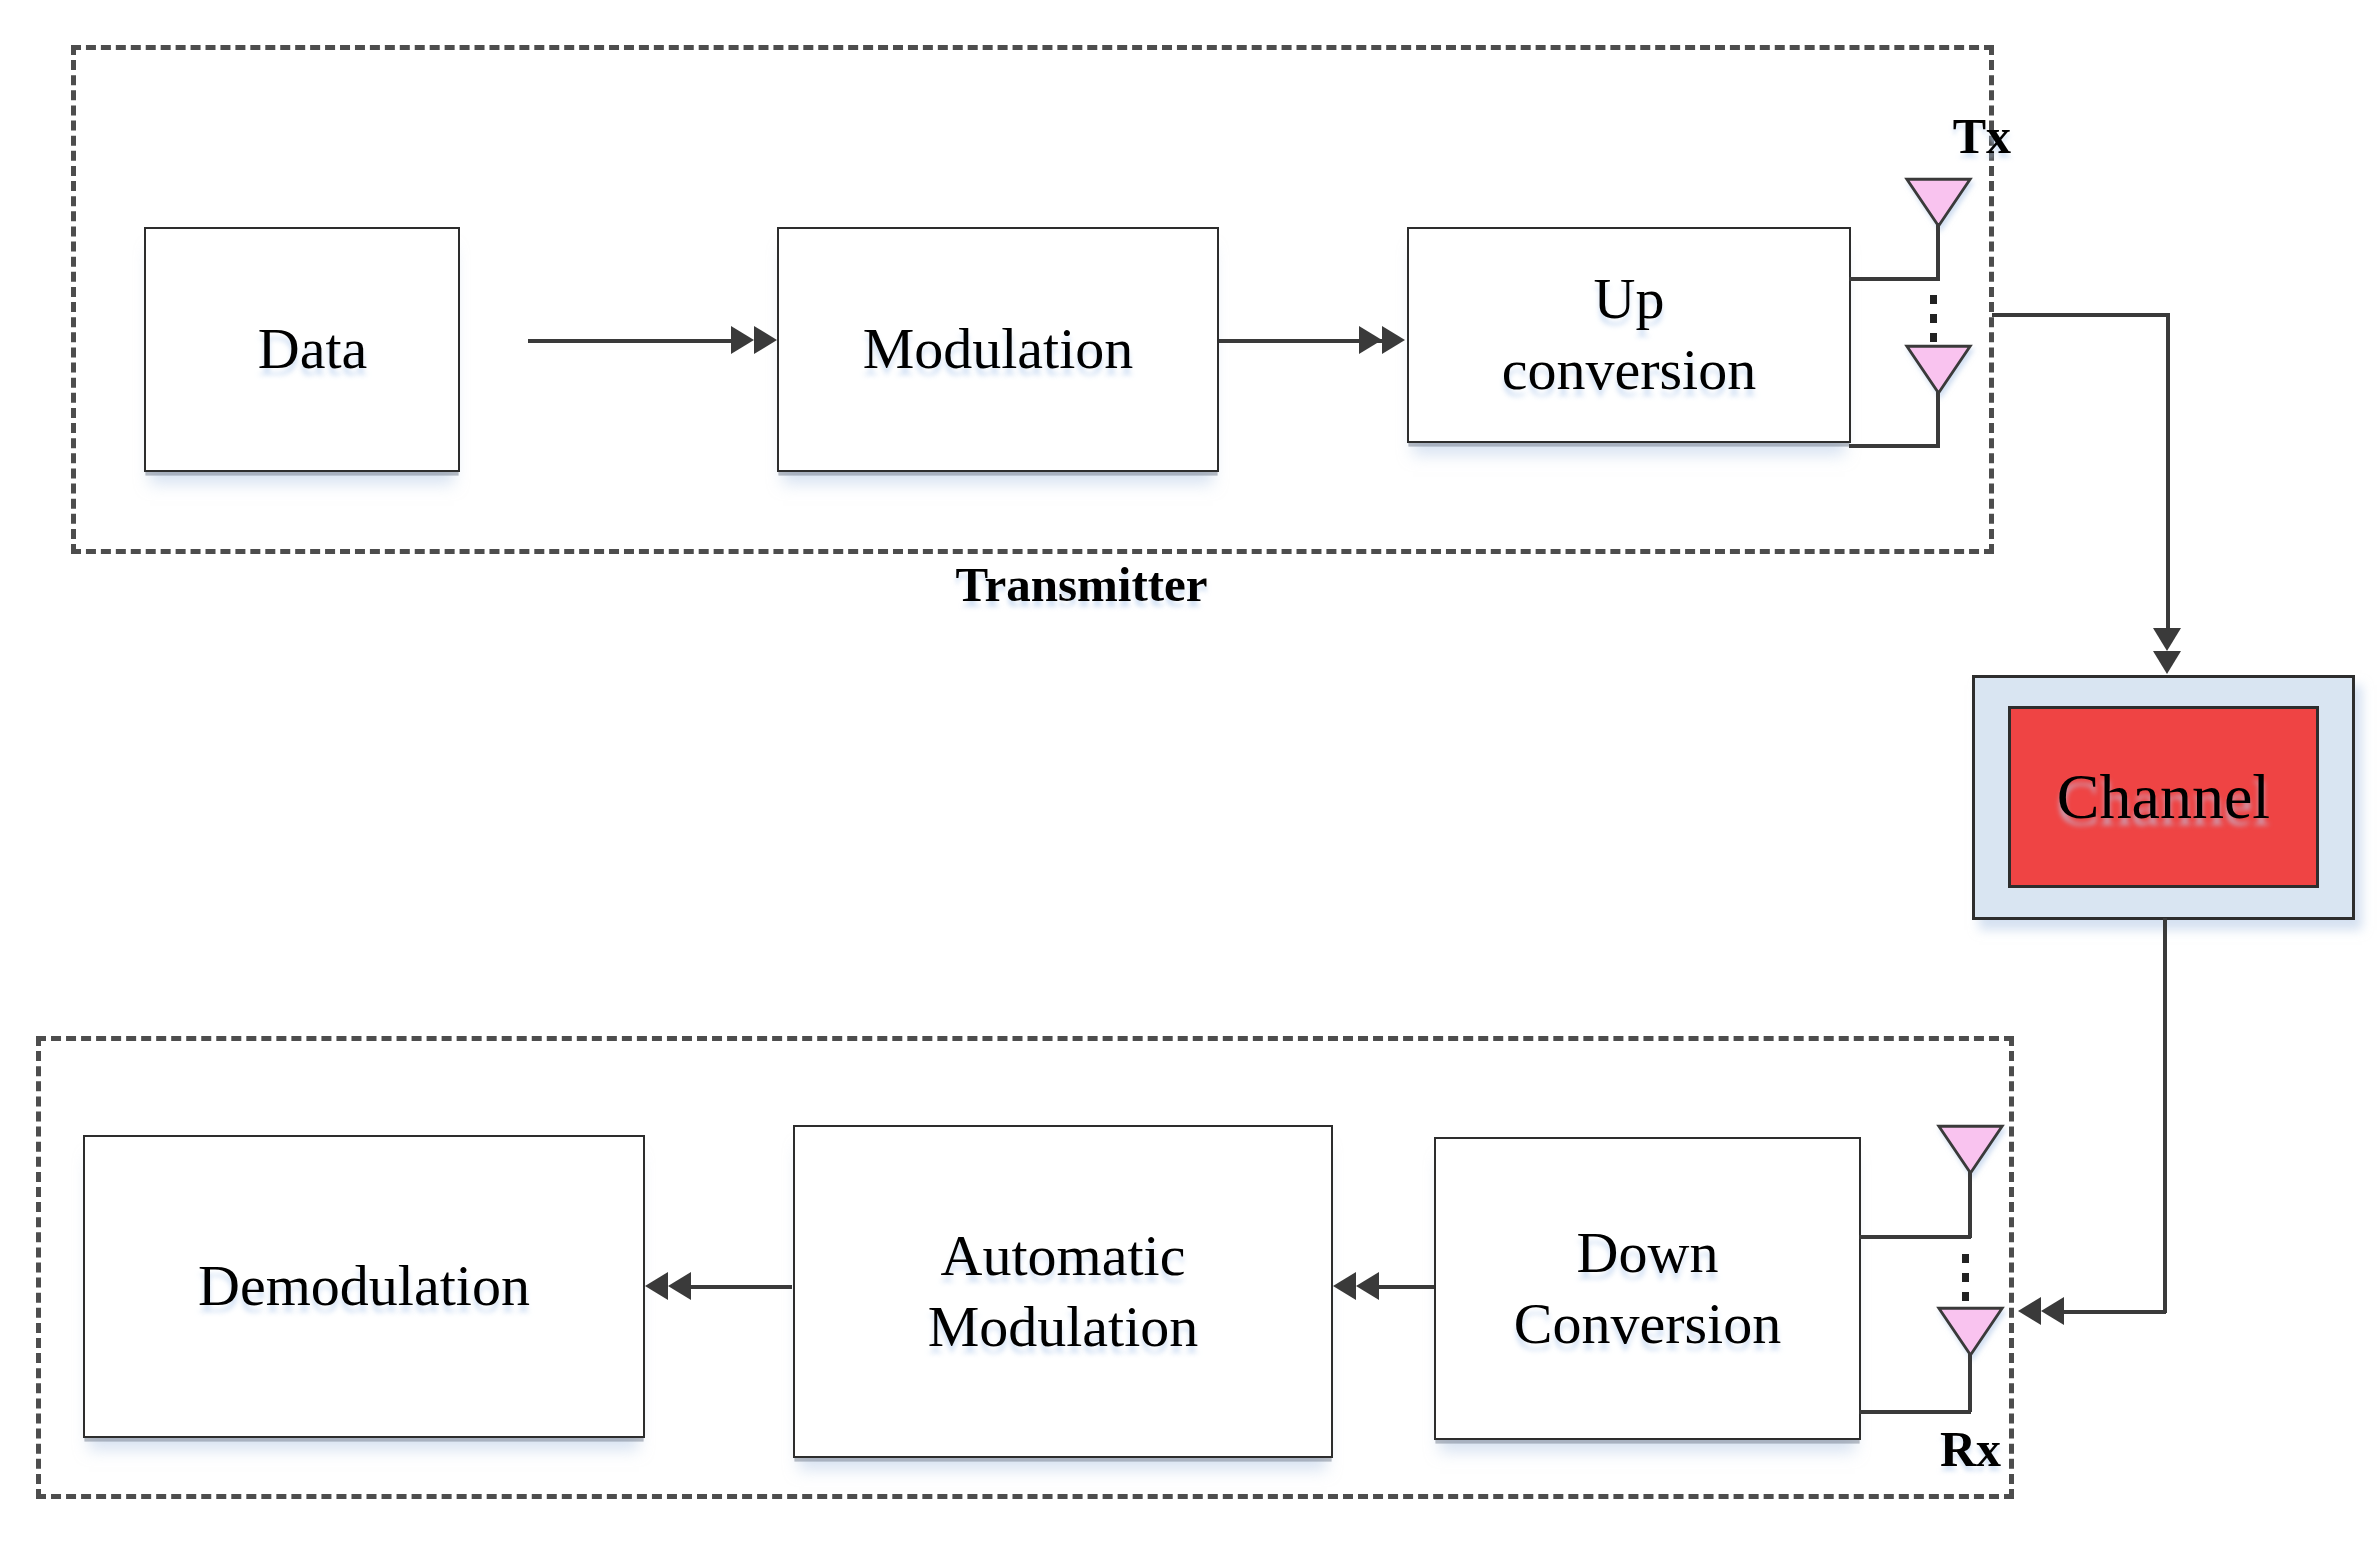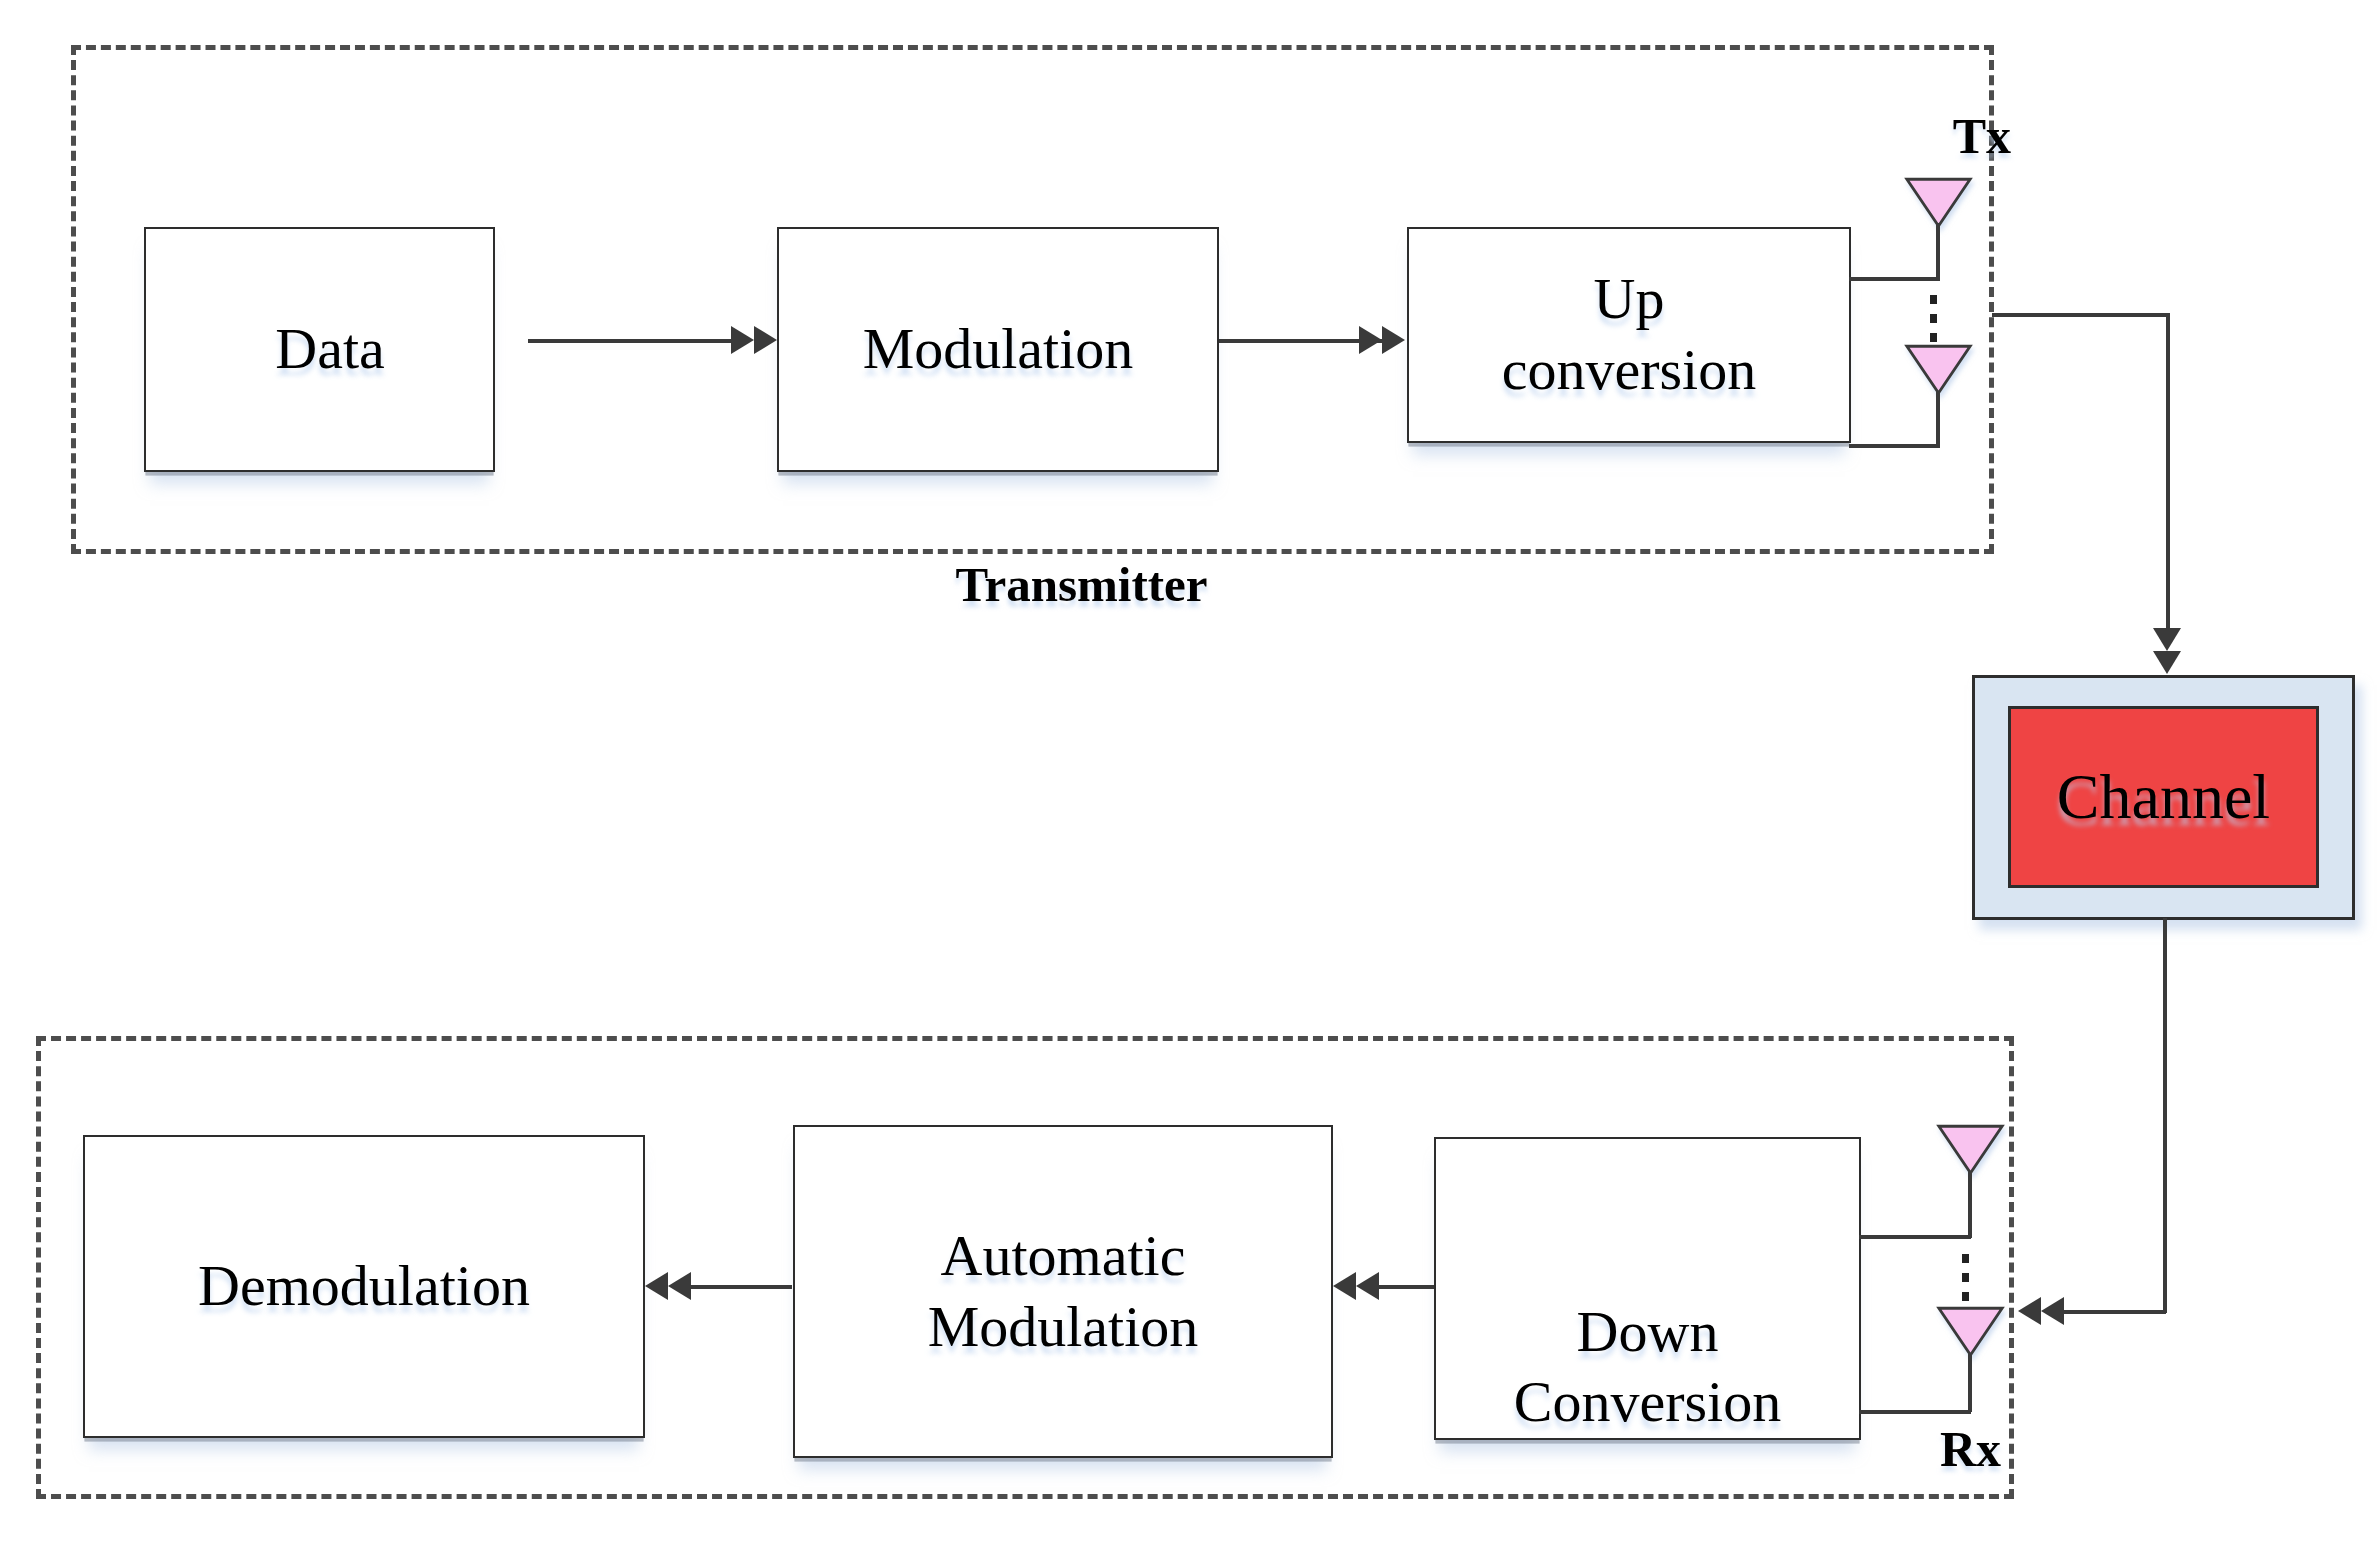--- a/index.html
+++ b/index.html
@@ -62,21 +62,21 @@
   .channel-inner span { text-shadow: 0 6.5px 5px rgba(185,208,238,.65); }
 </style>
 </head>
 <body>
 
 <div class="canvas">
 
   <div class="dashed" style="left:71px; top:45px; width:1923px; height:509px;"></div>
   <div class="seclabel" style="left:793px; top:556px; width:577px;">Transmitter</div>
 
-  <div class="node" style="left:144px; top:227px; width:351px; height:245px;padding-left:21px;">
+  <div class="node" style="left:144px; top:227px; width:316px; height:245px;padding-left:21px;">
     <span>Data</span>
   </div>
 
   <div class="node" style="left:777px; top:227px; width:442px; height:245px;">
     <span>Modulation</span>
   </div>
 
   <div class="node" style="left:1407px; top:227px; width:444px; height:216px;">
     <span>Up</span>
     <span>conversion</span>
@@ -129,21 +129,21 @@
 
   <div class="node" style="left:83px; top:1135px; width:562px; height:303px;">
     <span>Demodulation</span>
   </div>
 
   <div class="node" style="left:793px; top:1117px; width:540px; height:333px;margin-top:8px;">
     <span>Automatic</span>
     <span>Modulation</span>
   </div>
 
-  <div class="node" style="left:1434px; top:1137px; width:427px; height:303px;justify-content:flex-end;">
+  <div class="node" style="left:1434px; top:1137px; width:427px; height:303px;">
     <span>Down</span>
     <span>Conversion</span>
   </div>
 
   <div class="hline" style="left:688px; top:1285px; width:104px;"></div>
   <div class="arr l" style="left:645px; top:1272px;"></div>
   <div class="arr l" style="left:668px; top:1272px;"></div>
 
   <div class="hline" style="left:1376px; top:1285px; width:58px;"></div>
   <div class="arr l" style="left:1333px; top:1272px;"></div>

